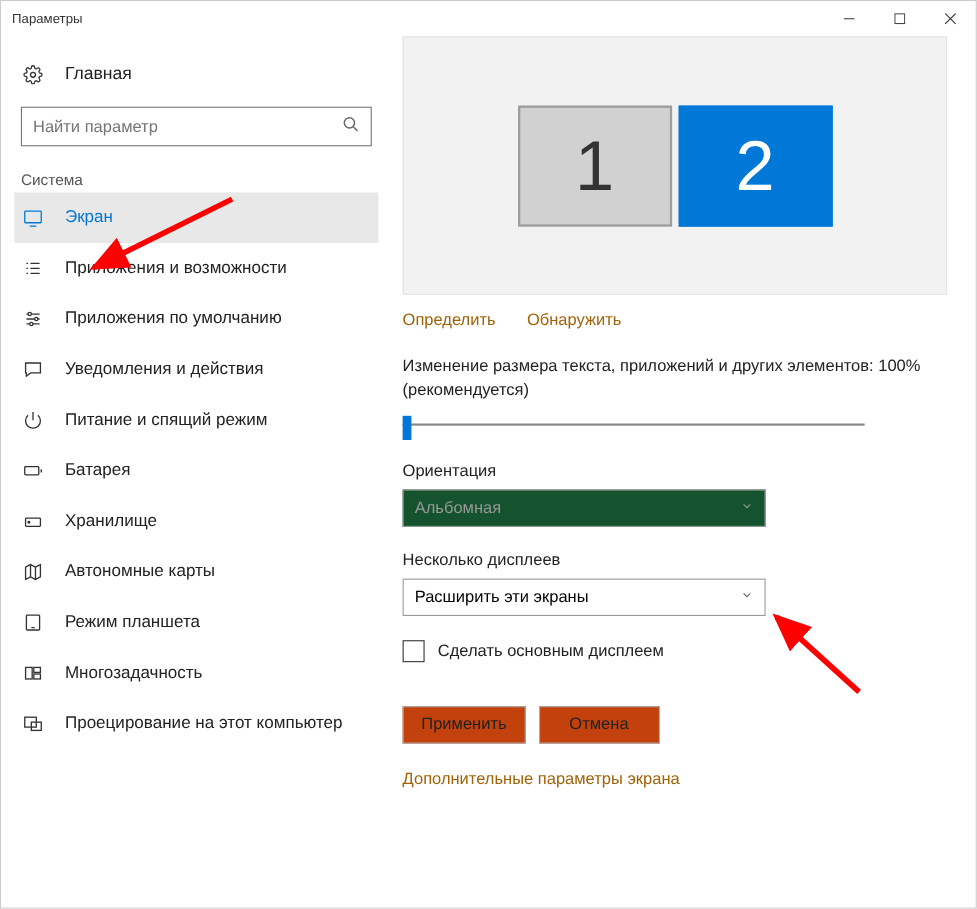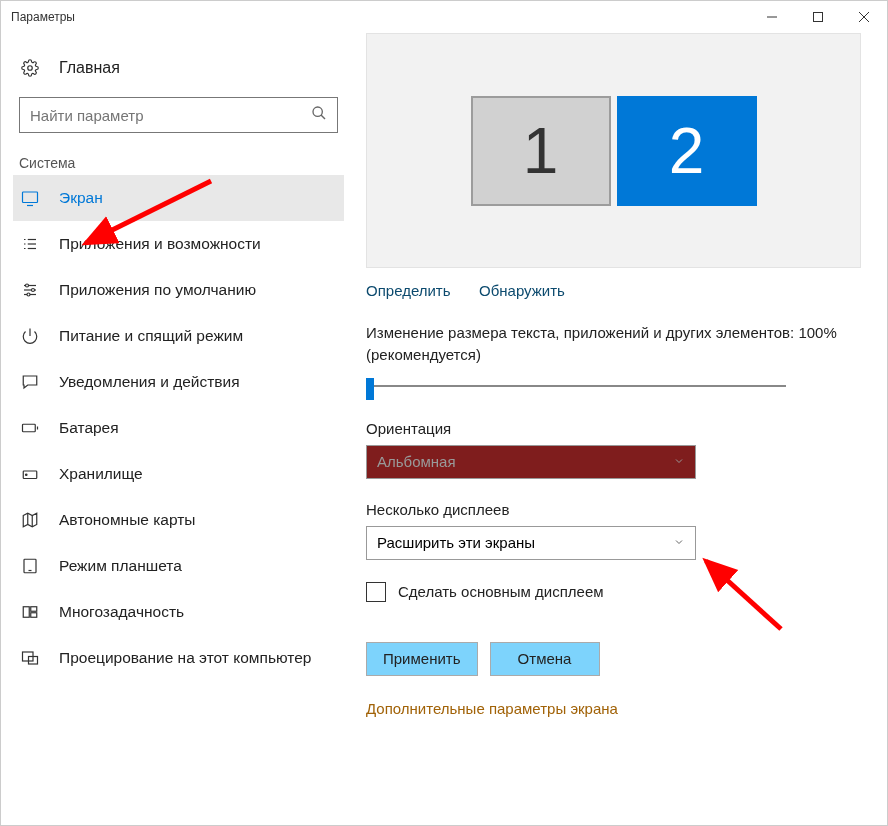--- a/index.html
+++ b/index.html
@@ -32,40 +32,40 @@
 .navitem.active .label { color: #0078d7; }
 
 .main { flex: 1; padding: 0 26px 0 10px; position: relative; }
 
 .monitorbox { background: #f2f2f2; border: 1px solid #e3e3e3; height: 235px; display: flex; align-items: center; justify-content: center; margin-bottom: 14px; }
 .monitor { width: 140px; height: 110px; display: flex; align-items: center; justify-content: center; font-size: 64px; font-weight: 300; margin: 0 3px; border: 2px solid #9c9c9c; }
 .monitor.m1 { background: #d1d1d1; color: #333; }
 .monitor.m2 { background: #0078d7; color: #fff; border-color: #0078d7; }
 
 .links { margin-bottom: 22px; }
-.links a { color: #0c4a6e; font-size: 15px; margin-right: 24px; text-decoration: none; }
+.links a { color: #a16207; font-size: 15px; margin-right: 24px; text-decoration: none; }
 
 .sectiontext { font-size: 15px; color: #222; line-height: 1.45; margin-bottom: 8px; }
 
 .slider { position: relative; height: 24px; width: 420px; margin-bottom: 22px; }
 .slider .track { position: absolute; top: 11px; left: 0; right: 0; height: 2px; background: #888; }
 .slider .thumb { position: absolute; top: 4px; left: 0; width: 8px; height: 22px; background: #0078d7; }
 
 .fieldlabel { font-size: 15px; color: #222; margin-bottom: 8px; }
 
 .dropdown { width: 330px; height: 34px; border: 1px solid #999; display: flex; align-items: center; padding: 0 10px; font-size: 15px; margin-bottom: 22px; position: relative; }
-.dropdown.disabled { background: #7f1d1d; color: #999; }
+.dropdown.disabled { background: #14532d; color: #999; }
 .dropdown .chev { position: absolute; right: 10px; color: #666; }
 
 .chkrow { display: flex; align-items: center; margin-bottom: 40px; }
 .chkbox { width: 20px; height: 20px; border: 1.5px solid #333; margin-right: 12px; }
 .chklabel { font-size: 15px; color: #222; }
 
 .btnrow { display: flex; gap: 12px; margin-bottom: 24px; }
-.btn { min-width: 110px; height: 34px; border: 1px solid #aaa; background: #7dd3fc; display: flex; align-items: center; justify-content: center; font-size: 15px; color: #222; padding: 0 16px; }
+.btn { min-width: 110px; height: 34px; border: 1px solid #aaa; background: #c2410c; display: flex; align-items: center; justify-content: center; font-size: 15px; color: #222; padding: 0 16px; }
 
 .linkrow a { color: #a16207; font-size: 15px; text-decoration: none; }
 
 
 .arrow { position: absolute; pointer-events: none; }
 </style>
 </head>
 <body>
 
 <div class="titlebar">
@@ -148,34 +148,34 @@
             <circle cx="16" cy="12" r="2" fill="#fff"></circle>
             <circle cx="10" cy="18" r="2" fill="#fff"></circle>
           </svg>
         </span>
       <span class="label">Приложения по умолчанию</span>
     </div>
 
     <div class="navitem">
       <span class="icon">
           <svg width="18" height="18" viewBox="0 0 24 24" fill="none" stroke="#333" stroke-width="1.6">
+            <path d="M3 4h18v12H9l-5 4V16H3z"></path>
+          </svg>
+        </span>
+      <span class="label">Уведомления и действия</span>
+    </div>
+
+    <div class="navitem">
+      <span class="icon">
+          <svg width="18" height="18" viewBox="0 0 24 24" fill="none" stroke="#333" stroke-width="1.6">
             <path d="M18 6a9 9 0 1 1-12 0"></path>
             <line x1="12" y1="2" x2="12" y2="12"></line>
           </svg>
         </span>
       <span class="label">Питание и спящий режим</span>
-    </div>
-
-    <div class="navitem">
-      <span class="icon">
-          <svg width="18" height="18" viewBox="0 0 24 24" fill="none" stroke="#333" stroke-width="1.6">
-            <path d="M3 4h18v12H9l-5 4V16H3z"></path>
-          </svg>
-        </span>
-      <span class="label">Уведомления и действия</span>
     </div>
 
     <div class="navitem">
       <span class="icon">
           <svg width="18" height="18" viewBox="0 0 24 24" fill="none" stroke="#333" stroke-width="1.6">
             <rect x="2" y="7" width="17" height="10" rx="1"></rect>
             <line x1="22" y1="10" x2="22" y2="14"></line>
           </svg>
         </span>
       <span class="label">Батарея</span>

